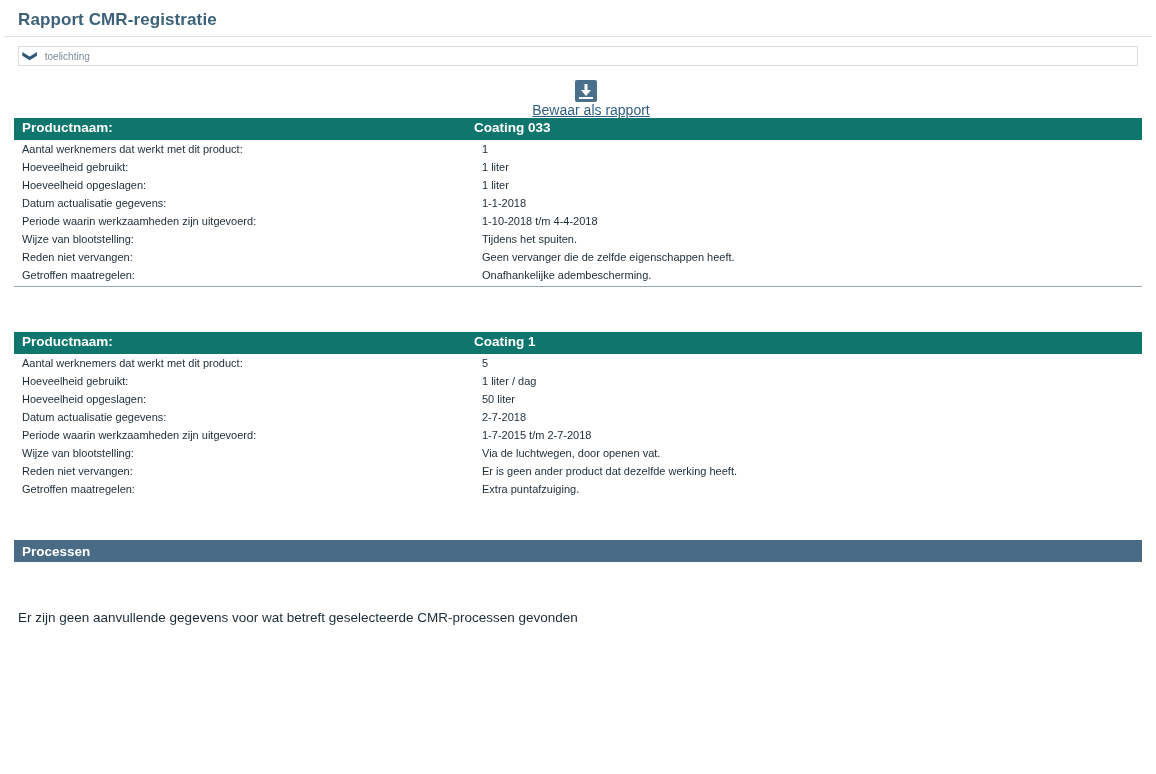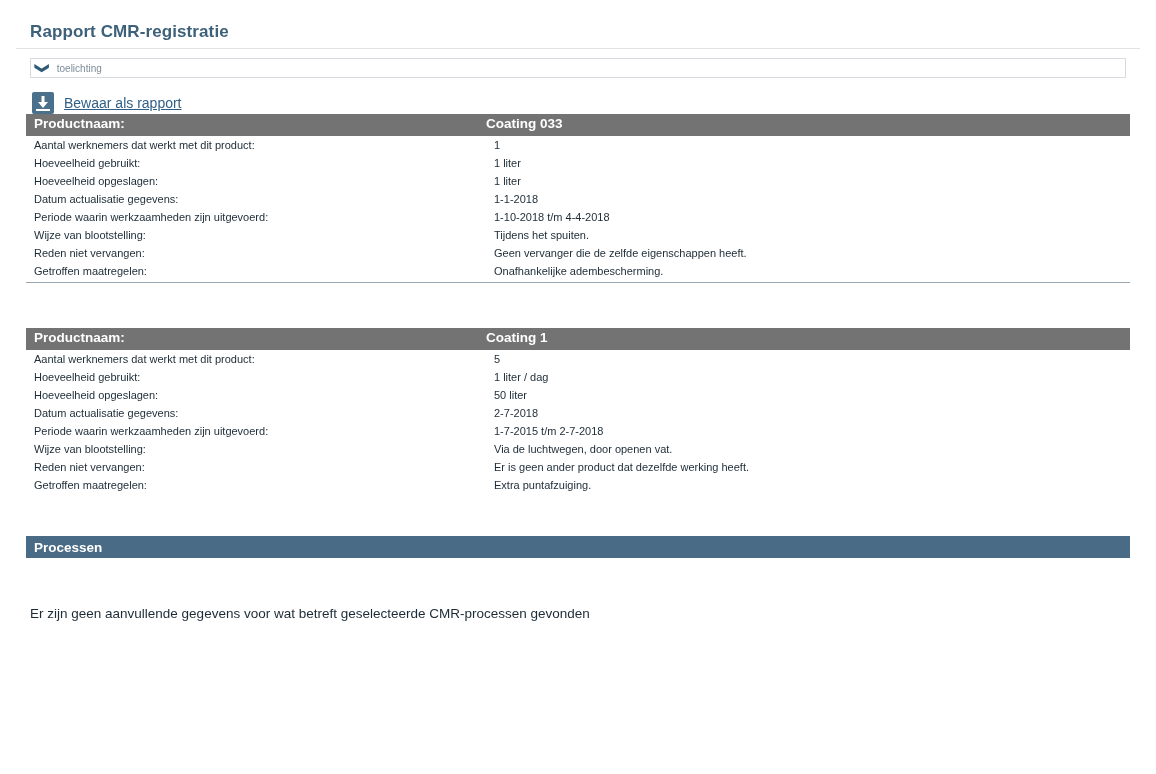--- a/index.html
+++ b/index.html
@@ -13,21 +13,21 @@
     font-family: "Liberation Sans", sans-serif;
     font-size: 13.5px;
     color: #1c2b36;
     overflow: hidden;
   }
   .page {
     position: relative;
     width: 1156px;
     height: 610px;
     box-sizing: border-box;
-    padding: 16px;
+    padding: 4px;
   }
   .page-title {
     font-size: 17px;
     font-weight: bold;
     color: #3d6179;
     padding: 6px 0 4px 14px;
     letter-spacing: 0.1px;
   }
   .title-rule {
     height: 1px;
@@ -56,20 +56,21 @@
   .toelichting-label {
     color: #7d8d99;
     font-size: 10px;
   }
 
   
   .save-row {
     display: flex;
     align-items: center;
     margin: 14px 0 0 16px;
+    flex-direction: column;
   }
   .dl-icon {
     width: 22px;
     height: 22px;
     background: #4a708c;
     border-radius: 2px;
     position: relative;
     flex: 0 0 auto;
   }
   .dl-icon .stem {
@@ -118,21 +119,21 @@
     font-weight: bold;
     font-size: 13.5px;
     padding: 4px 8px 3px 8px;
     box-sizing: border-box;
   }
   .band-producten {
     margin-top: 16px;
     padding-bottom: 2px;
   }
   .prod-header-row {
-    background: #737373;
+    background: #0f766e;
     color: #ffffff;
     font-weight: bold;
     display: flex;
     padding: 2px 8px 5px 8px;
     box-sizing: border-box;
     font-size: 13.5px;
   }
   .prod-header-row .lbl { width: 452px; flex: 0 0 452px; }
 
   table.kv {

